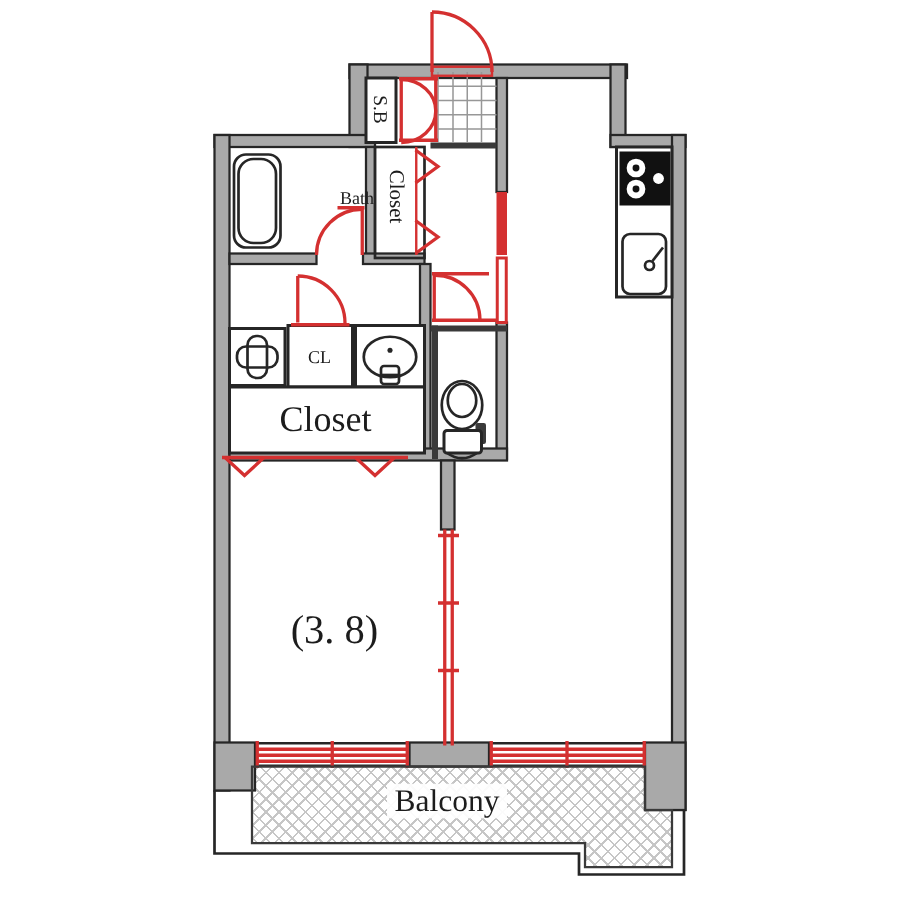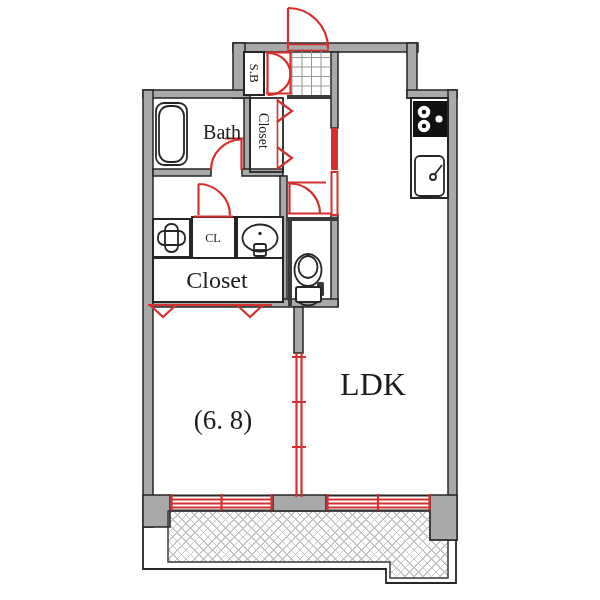--- a/index.html
+++ b/index.html
@@ -173,19 +173,19 @@
       <path class="rline" d="M327.5,494 V512 M378,494 V512 M429.5,494 V512"></path>
     </g>
 
     <g>
       <polyline class="blk" points="143,527 143,569 386,569 386,583 456,583 456,540" stroke-width="2"></polyline>
       <polygon points="168,511 430,511 430,540 448,540 448,578 390,578 390,562 168,562" fill="none" stroke="#3a3a3a" stroke-width="1.5"></polygon>
     </g>
   </svg>
 
   <div class="lbl vert" style="left:254px;top:73px;font-size:13px">S.B</div>
-  <div class="lbl" style="left:222px;top:132px;font-size:20px">Bath</div>
+  <div class="lbl" style="left:238px;top:132px;font-size:12px">Bath</div>
   <div class="lbl vert" style="left:263px;top:131px;font-size:14px">Closet</div>
   <div class="lbl" style="left:213px;top:238px;font-size:12px">CL</div>
   <div class="lbl" style="left:217px;top:280px;font-size:24px">Closet</div>
-  <div class="lbl" style="left:223px;top:420px;font-size:27px">(6. 8)</div>
-  <div class="lbl" style="left:373px;top:384px;font-size:32px">LDK</div>
+  <div class="lbl" style="left:223px;top:420px;font-size:27px">(3. 8)</div>
+  <div class="lbl" id="balcony-label" style="left:298px;top:534px;font-size:21px">Balcony</div>
 </div>
 
 </body></html>

